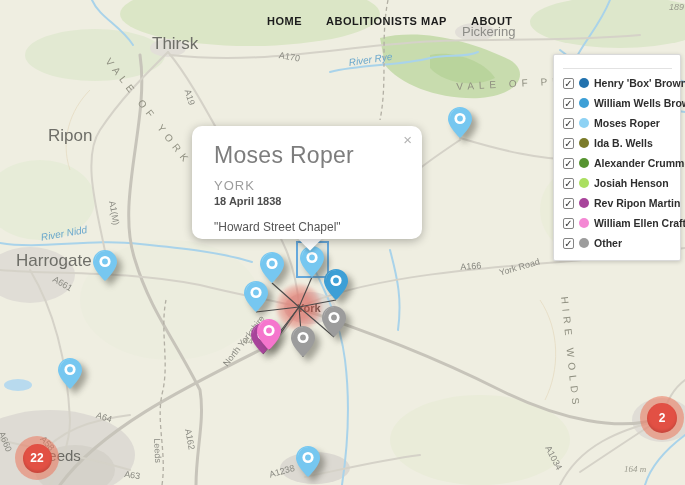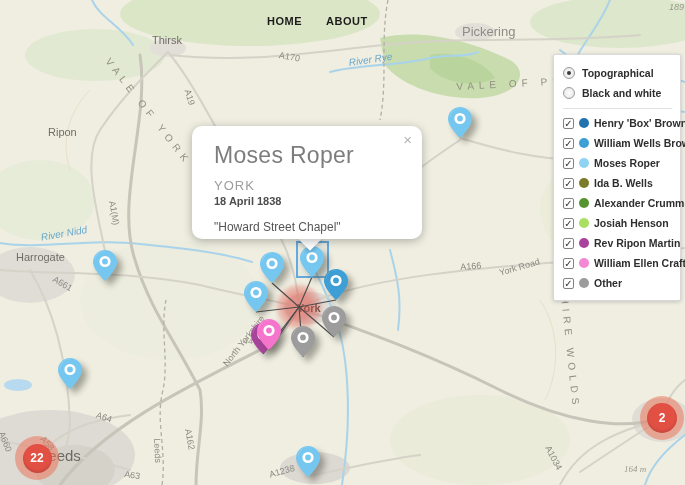--- a/index.html
+++ b/index.html
@@ -4,21 +4,21 @@
 <style>
   * { margin:0; padding:0; box-sizing:border-box; }
   html,body { width:685px; height:485px; overflow:hidden; }
   body { font-family:"Liberation Sans", sans-serif; }
   .stage { position:relative; width:685px; height:485px; background:#efeee1; overflow:hidden; }
   svg.map-bg { position:absolute; left:0; top:0; z-index:0; }
 
   
   #labels-layer { position:absolute; inset:0; z-index:1; }
   .maplabel { position:absolute; white-space:nowrap; transform-origin:left top; }
-  .lbl-town  { font-size:11px; color:#6e6e68; }
+  .lbl-town  { font-size:17px; color:#6e6e68; }
   .lbl-towng { font-size:13px; color:#8d8d88; }
   .lbl-dark  { font-size:11px; color:#474740; font-weight:bold; }
   .lbl-city  { font-size:15px; color:#6a6a64; }
   .lbl-region{ font-size:10px; color:#8f8f80; letter-spacing:5px; }
   .lbl-road  { font-size:9px;  color:#8a8a82; }
   .lbl-river { font-size:10px; color:#69a7cc; font-style:italic; }
   .lbl-elev  { font-size:9px;  color:#9a9a8e; font-style:italic; }
 
   
   #spider-lines { position:absolute; left:0; top:0; z-index:3; pointer-events:none; }
@@ -296,30 +296,20 @@
   <div class="popup-tail" style="left:301px; top:229px;"></div>
   <div class="popup">
     <div class="popup-close">×</div>
     <div class="popup-title">Moses Roper</div>
     <div class="popup-loc">YORK</div>
     <div class="popup-date">18 April 1838</div>
     <div class="popup-note">"Howard Street Chapel"</div>
   </div>
 
   <div class="legend">
-    <div id="legend-base">
-        <div class="legend-row">
-          <span class="radio sel"></span>
-          <span class="legend-label">Topographical</span>
-        </div>
-        <div class="legend-row">
-          <span class="radio"></span>
-          <span class="legend-label">Black and white</span>
-        </div>
-      </div>
     <div class="legend-divider"></div>
     <div id="legend-people">
         <div class="legend-row">
           <span class="checkbox">✓</span>
           <span class="dot" style="background: rgb(34, 114, 174);"></span>
           <span class="legend-label">Henry 'Box' Brown</span>
         </div>
         <div class="legend-row">
           <span class="checkbox">✓</span>
           <span class="dot" style="background: rgb(61, 159, 214);"></span>
@@ -358,16 +348,17 @@
         <div class="legend-row">
           <span class="checkbox">✓</span>
           <span class="dot" style="background: rgb(156, 156, 156);"></span>
           <span class="legend-label">Other</span>
         </div>
       </div>
   </div>
 
   <div class="nav" id="nav">
       <div class="nav-item">HOME</div>
+      <div class="nav-item">ABOLITIONISTS MAP</div>
       <div class="nav-item">ABOUT</div>
     </div>
 
 </div>
 
 </body></html>

